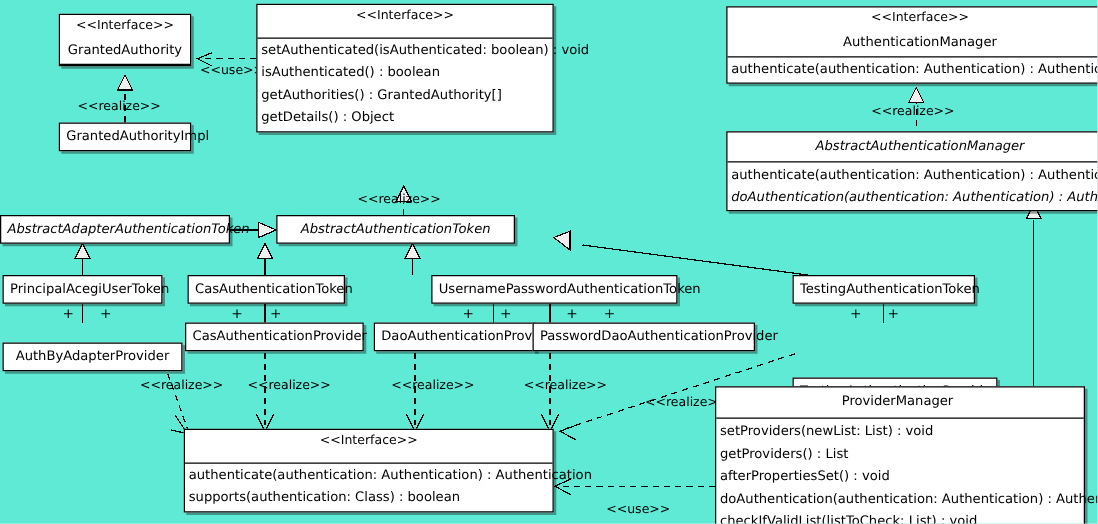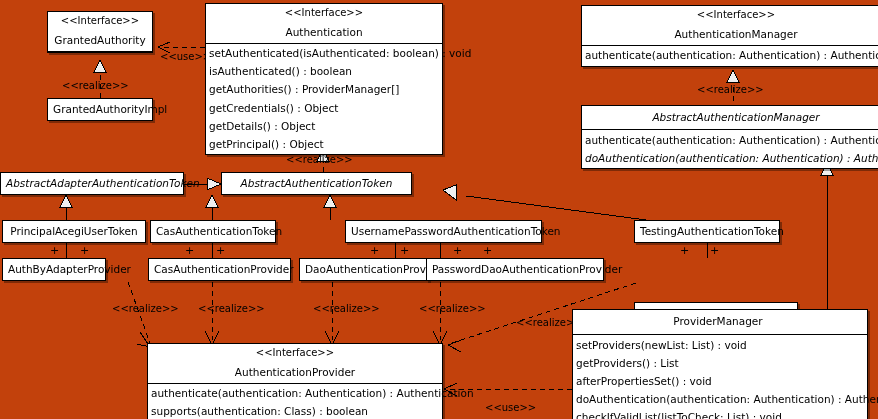--- a/index.html
+++ b/index.html
@@ -4,21 +4,21 @@
 <style>
   html, body {
     margin: 0;
     padding: 0;
     background: #efefef;
   }
   #canvas {
     position: relative;
     width: 878px;
     height: 419px;
-    background: #c2410c;
+    background: #5eead4;
     font-family: "DejaVu Sans", sans-serif;
     overflow: hidden;
   }
   
   .uml-box {
     position: absolute;
     box-sizing: border-box;
     background: #ffffff;
     border: 1px solid #000000;
     box-shadow: 2px 2px 0 rgba(0,0,0,0.35);
@@ -174,29 +174,26 @@
 
   <div class="uml-box simple-box" style="left:47px; top:98px; width:106px;">
     <div class="uml-head">
       <span class="cname">GrantedAuthorityImpl</span>
     </div>
   </div>
 
   <div class="uml-box has-members" style="left:205px; top:3px; width:238px;">
     <div class="uml-head">
       <span class="stereo">&lt;&lt;Interface&gt;&gt;</span>
-      <span class="cname">Authentication</span>
     </div>
     <div class="uml-members">
       <span class="m">setAuthenticated(isAuthenticated: boolean) : void</span>
       <span class="m">isAuthenticated() : boolean</span>
-      <span class="m">getAuthorities() : ProviderManager[]</span>
-      <span class="m">getCredentials() : Object</span>
+      <span class="m">getAuthorities() : GrantedAuthority[]</span>
       <span class="m">getDetails() : Object</span>
-      <span class="m">getPrincipal() : Object</span>
     </div>
   </div>
 
   <div class="uml-box has-members" style="left:581px; top:5px; width:310px;">
     <div class="uml-head">
       <span class="stereo">&lt;&lt;Interface&gt;&gt;</span>
       <span class="cname">AuthenticationManager</span>
     </div>
     <div class="uml-members">
       <span class="m">authenticate(authentication: Authentication) : Authentication</span>
@@ -218,21 +215,21 @@
       <span class="cname italic">AbstractAdapterAuthenticationToken</span>
     </div>
   </div>
 
   <div class="uml-box simple-box" style="left:221px; top:172px; width:191px;">
     <div class="uml-head">
       <span class="cname italic">AbstractAuthenticationToken</span>
     </div>
   </div>
 
-  <div class="uml-box simple-box" style="left:2px; top:220px; width:144px;">
+  <div class="uml-box simple-box" style="left:2px; top:220px; width:128px;">
     <div class="uml-head">
       <span class="cname">PrincipalAcegiUserToken</span>
     </div>
   </div>
 
   <div class="uml-box simple-box" style="left:150px; top:220px; width:126px;">
     <div class="uml-head">
       <span class="cname">CasAuthenticationToken</span>
     </div>
   </div>
@@ -242,21 +239,21 @@
       <span class="cname">UsernamePasswordAuthenticationToken</span>
     </div>
   </div>
 
   <div class="uml-box simple-box" style="left:634px; top:220px; width:146px;">
     <div class="uml-head">
       <span class="cname">TestingAuthenticationToken</span>
     </div>
   </div>
 
-  <div class="uml-box simple-box" style="left:2px; top:258px; width:104px;">
+  <div class="uml-box simple-box" style="left:2px; top:274px; width:144px;">
     <div class="uml-head">
       <span class="cname">AuthByAdapterProvider</span>
     </div>
   </div>
 
   <div class="uml-box simple-box" style="left:148px; top:258px; width:143px;">
     <div class="uml-head">
       <span class="cname">CasAuthenticationProvider</span>
     </div>
   </div>
@@ -275,21 +272,20 @@
 
   <div class="uml-box simple-box" style="left:634px; top:258px; width:164px;margin-top:44px;">
     <div class="uml-head">
       <span class="cname">TestingAuthenticationProvider</span>
     </div>
   </div>
 
   <div class="uml-box has-members" style="left:147px; top:343px; width:296px;">
     <div class="uml-head">
       <span class="stereo">&lt;&lt;Interface&gt;&gt;</span>
-      <span class="cname">AuthenticationProvider</span>
     </div>
     <div class="uml-members">
       <span class="m">authenticate(authentication: Authentication) : Authentication</span>
       <span class="m">supports(authentication: Class) : boolean</span>
     </div>
   </div>
 
   <div class="uml-box has-members" style="left:572px; top:309px; width:296px;">
     <div class="uml-head" style="padding:5px 4px 6px 0;">
       <span class="cname">ProviderManager</span>

